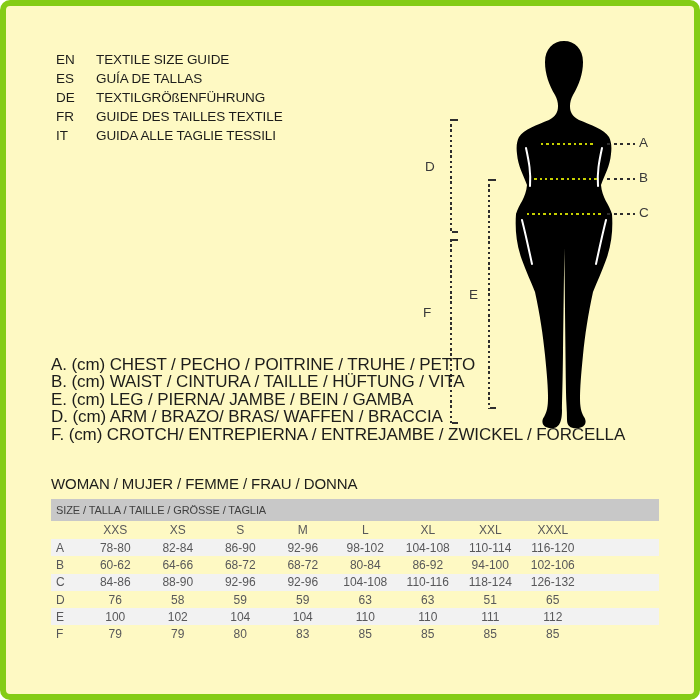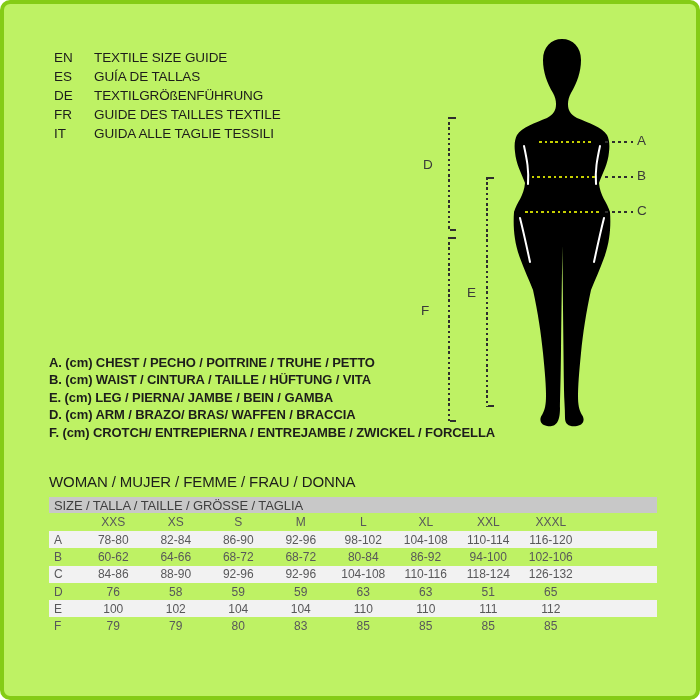--- a/index.html
+++ b/index.html
@@ -1,44 +1,44 @@
 <!DOCTYPE html>
 <html><head>
 <meta charset="utf-8">
 <style>
   html,body{margin:0;padding:0;background:#fff;}
   #page{
-    position:relative;width:700px;height:700px;background:#bef264;
-    border:4px solid #84cc16;border-radius:10px;box-sizing:border-box;
+    position:relative;width:700px;height:700px;background:#fef9c3;
+    border:6px solid #84cc16;border-radius:10px;box-sizing:border-box;
     font-family:"Liberation Sans", sans-serif;overflow:hidden;
   }
   
   #lang-block{position:absolute;left:50px;top:44px;}
   .lang-row{display:flex;line-height:19px;font-size:13.5px;color:#1d1d1b;letter-spacing:-0.1px;}
   .lang-code{width:40px;flex:0 0 40px;}
   .lang-title{white-space:nowrap;}
   
   #figure{position:absolute;left:0;top:0;width:700px;height:460px;}
   #silhouette{position:absolute;left:503px;top:34px;width:110px;height:390px;}
   .h-yellow{position:absolute;height:2px;
     background:repeating-linear-gradient(90deg, var(--dash,#c6d000) 0 2.5px, transparent 2.5px 5.5px);}
   .h-black{position:absolute;height:1.6px;
     background:repeating-linear-gradient(90deg, var(--line,#2e2e2e) 0 3px, transparent 3px 6.5px);}
   .v-line{position:absolute;width:1.6px;
     background:repeating-linear-gradient(180deg, var(--line,#2e2e2e) 0 2.5px, transparent 2.5px 5.2px);}
   .tick{position:absolute;width:6px;height:1.6px;background:var(--line,#2e2e2e);}
   .m-label{position:absolute;font-size:13.5px;color:#3a3a3a;line-height:16px;}
   
   #legend{position:absolute;left:45px;top:350px;}
-  .legend-line{font-size:13px;line-height:17.4px;color:#1d1d1b;white-space:nowrap;letter-spacing:-0.1px;font-weight:bold;}
+  .legend-line{font-size:17px;line-height:17.4px;color:#1d1d1b;white-space:nowrap;letter-spacing:-0.1px;}
   
   #category-line{position:absolute;left:45px;top:469px;font-size:15px;color:#1d1d1b;letter-spacing:-0.1px;}
   
   #size-table{position:absolute;left:45px;top:493px;width:608px;font-size:12px;color:#58585a;}
-  #size-table-title{height:16px;background:#c8c8c8;color:#3f3f3f;font-size:13px;
+  #size-table-title{height:22px;background:#c8c8c8;color:#3f3f3f;font-size:11px;
     display:flex;align-items:center;padding-left:5px;box-sizing:border-box;letter-spacing:-0.1px;}
   .t-row{display:flex;align-items:center;height:17.3px;}
   .t-row.header{height:18px;color:#58585a;}
   .t-row.alt{background:#f2f2f2;}
   .t-label{flex:0 0 33px;padding-left:5px;box-sizing:border-box;}
   .t-cell{flex:0 0 62.5px;text-align:center;}
   .t-fill{flex:1 1 auto;}
 </style>
 </head>
 <body>

